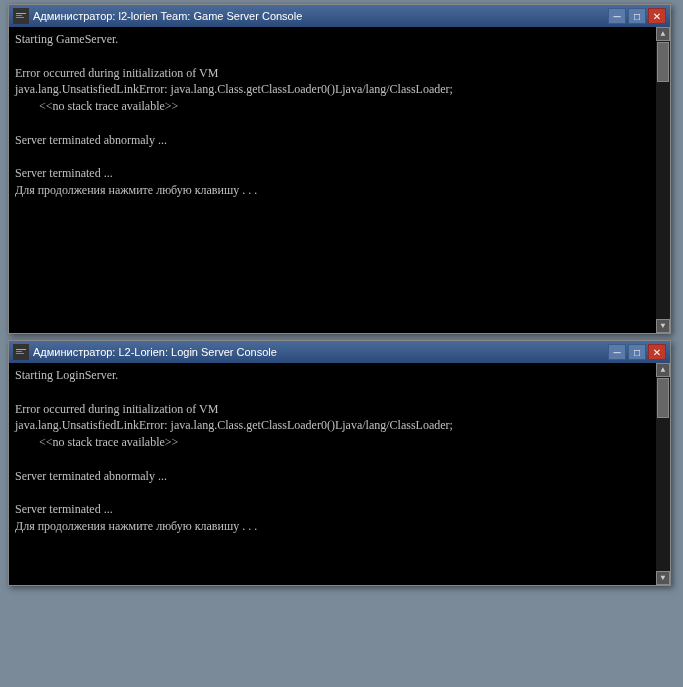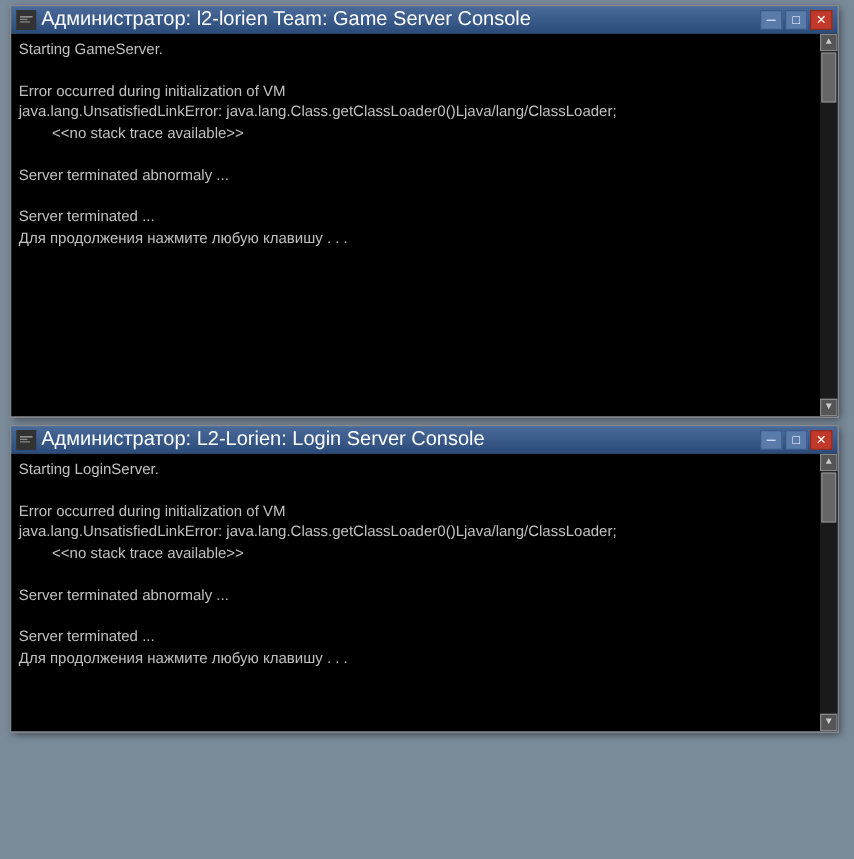--- a/index.html
+++ b/index.html
@@ -48,21 +48,21 @@
       align-items: center;
       justify-content: center;
       font-size: 10px;
       color: #fff;
       flex-shrink: 0;
     }
 
     .title-bar-text {
       flex: 1;
       color: #ffffff;
-      font-size: 16px;
+      font-size: 11px;
       font-family: 'Segoe UI', Tahoma, sans-serif;
       white-space: nowrap;
       overflow: hidden;
     }
 
     .title-bar-buttons {
       display: flex;
       gap: 2px;
     }
 
@@ -92,21 +92,21 @@
       line-height: 1.4;
       padding: 4px 6px;
       height: calc(100% - 22px);
       overflow: hidden;
       position: relative;
     }
 
     .console-body pre {
       white-space: pre-wrap;
       word-break: break-all;
-      font-family: Liberation Sans, sans-serif;
+      font-family: Liberation Serif, serif;
       font-size: 12px;
       line-height: 1.4;
       color: #c0c0c0;
     }
 
     .scrollbar {
       position: absolute;
       right: 0;
       top: 0;
       width: 14px;

